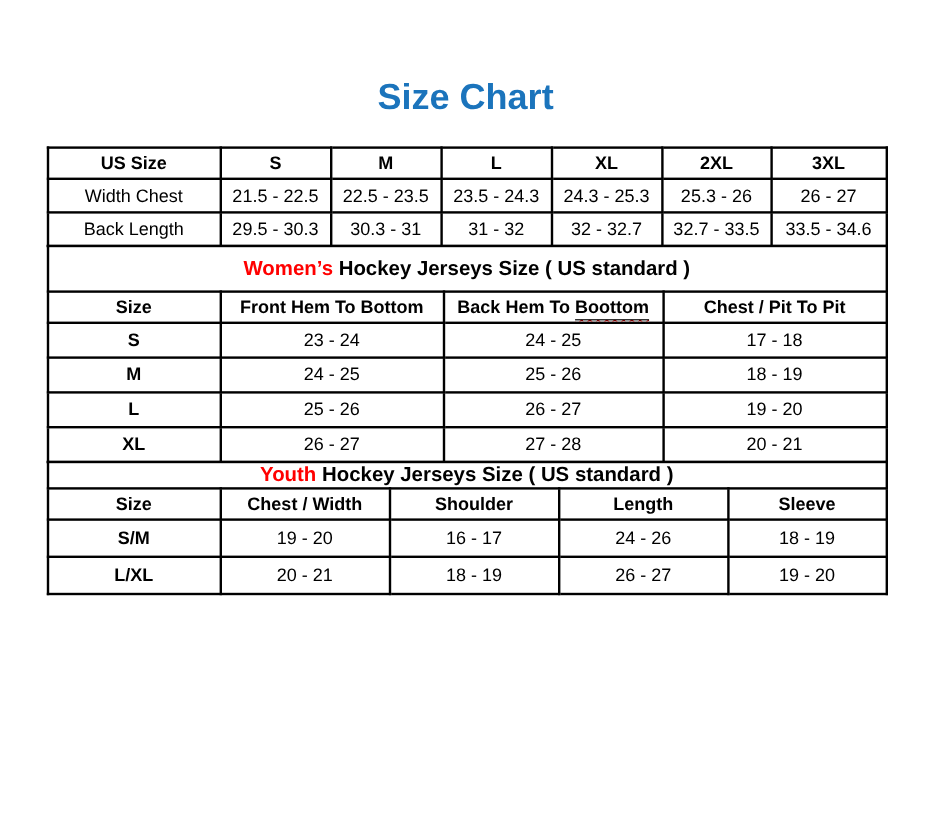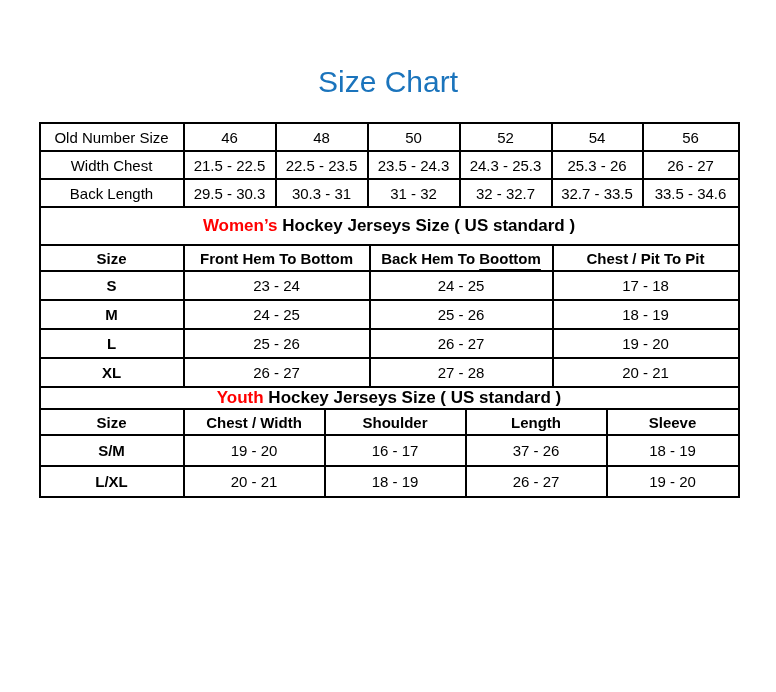--- a/index.html
+++ b/index.html
@@ -11,21 +11,21 @@
     --squiggle:#CC0000;
   }
   *{ box-sizing:border-box; }
   html,body{ margin:0; padding:0; }
   body{
     width:776px; height:692px; background:#FFFFFF; overflow:hidden;
     font-family:"Liberation Sans", sans-serif; color:var(--text);
   }
   .page-title{
     margin:64px 0 0; text-align:center;
-    color:var(--title-color); font-size:30px; font-weight:normal; line-height:36px;
+    color:var(--title-color); font-size:30px; font-weight:bold; line-height:36px;
   }
   .tables{ width:699px; margin:22px auto 0; }
   table.size-table{
     border-collapse:collapse; table-layout:fixed; width:699px;
     font-size:15px;
   }
   table.size-table + table.size-table{ margin-top:-2px; }
   table.size-table td, table.size-table th{
     border:2px solid var(--border);
     text-align:center; vertical-align:middle;
@@ -64,27 +64,27 @@
           <col style="width: 144px;">
           <col style="width: 92px;">
           <col style="width: 92px;">
           <col style="width: 92px;">
           <col style="width: 92px;">
           <col style="width: 91px;">
           <col style="width: 96px;">
         </colgroup>
         <tbody>
           <tr>
-            <td class="row-label">Old Number Size</td>
-            <td class="data-cell">46</td>
-            <td class="data-cell">48</td>
-            <td class="data-cell">50</td>
-            <td class="data-cell">52</td>
-            <td class="data-cell">54</td>
-            <td class="data-cell">56</td>
+            <th>US Size</th>
+            <th>S</th>
+            <th>M</th>
+            <th>L</th>
+            <th>XL</th>
+            <th>2XL</th>
+            <th>3XL</th>
           </tr>
           <tr>
             <td class="row-label">Width Chest</td>
             <td class="data-cell">21.5 - 22.5</td>
             <td class="data-cell">22.5 - 23.5</td>
             <td class="data-cell">23.5 - 24.3</td>
             <td class="data-cell">24.3 - 25.3</td>
             <td class="data-cell">25.3 - 26</td>
             <td class="data-cell">26 - 27</td>
           </tr>
@@ -158,21 +158,21 @@
             <th>Size</th>
             <th>Chest / Width</th>
             <th>Shoulder</th>
             <th>Length</th>
             <th>Sleeve</th>
           </tr>
           <tr>
             <td class="row-label">S/M</td>
             <td class="data-cell">19 - 20</td>
             <td class="data-cell">16 - 17</td>
-            <td class="data-cell">37 - 26</td>
+            <td class="data-cell">24 - 26</td>
             <td class="data-cell">18 - 19</td>
           </tr>
           <tr>
             <td class="row-label">L/XL</td>
             <td class="data-cell">20 - 21</td>
             <td class="data-cell">18 - 19</td>
             <td class="data-cell">26 - 27</td>
             <td class="data-cell">19 - 20</td>
           </tr>
         </tbody>

